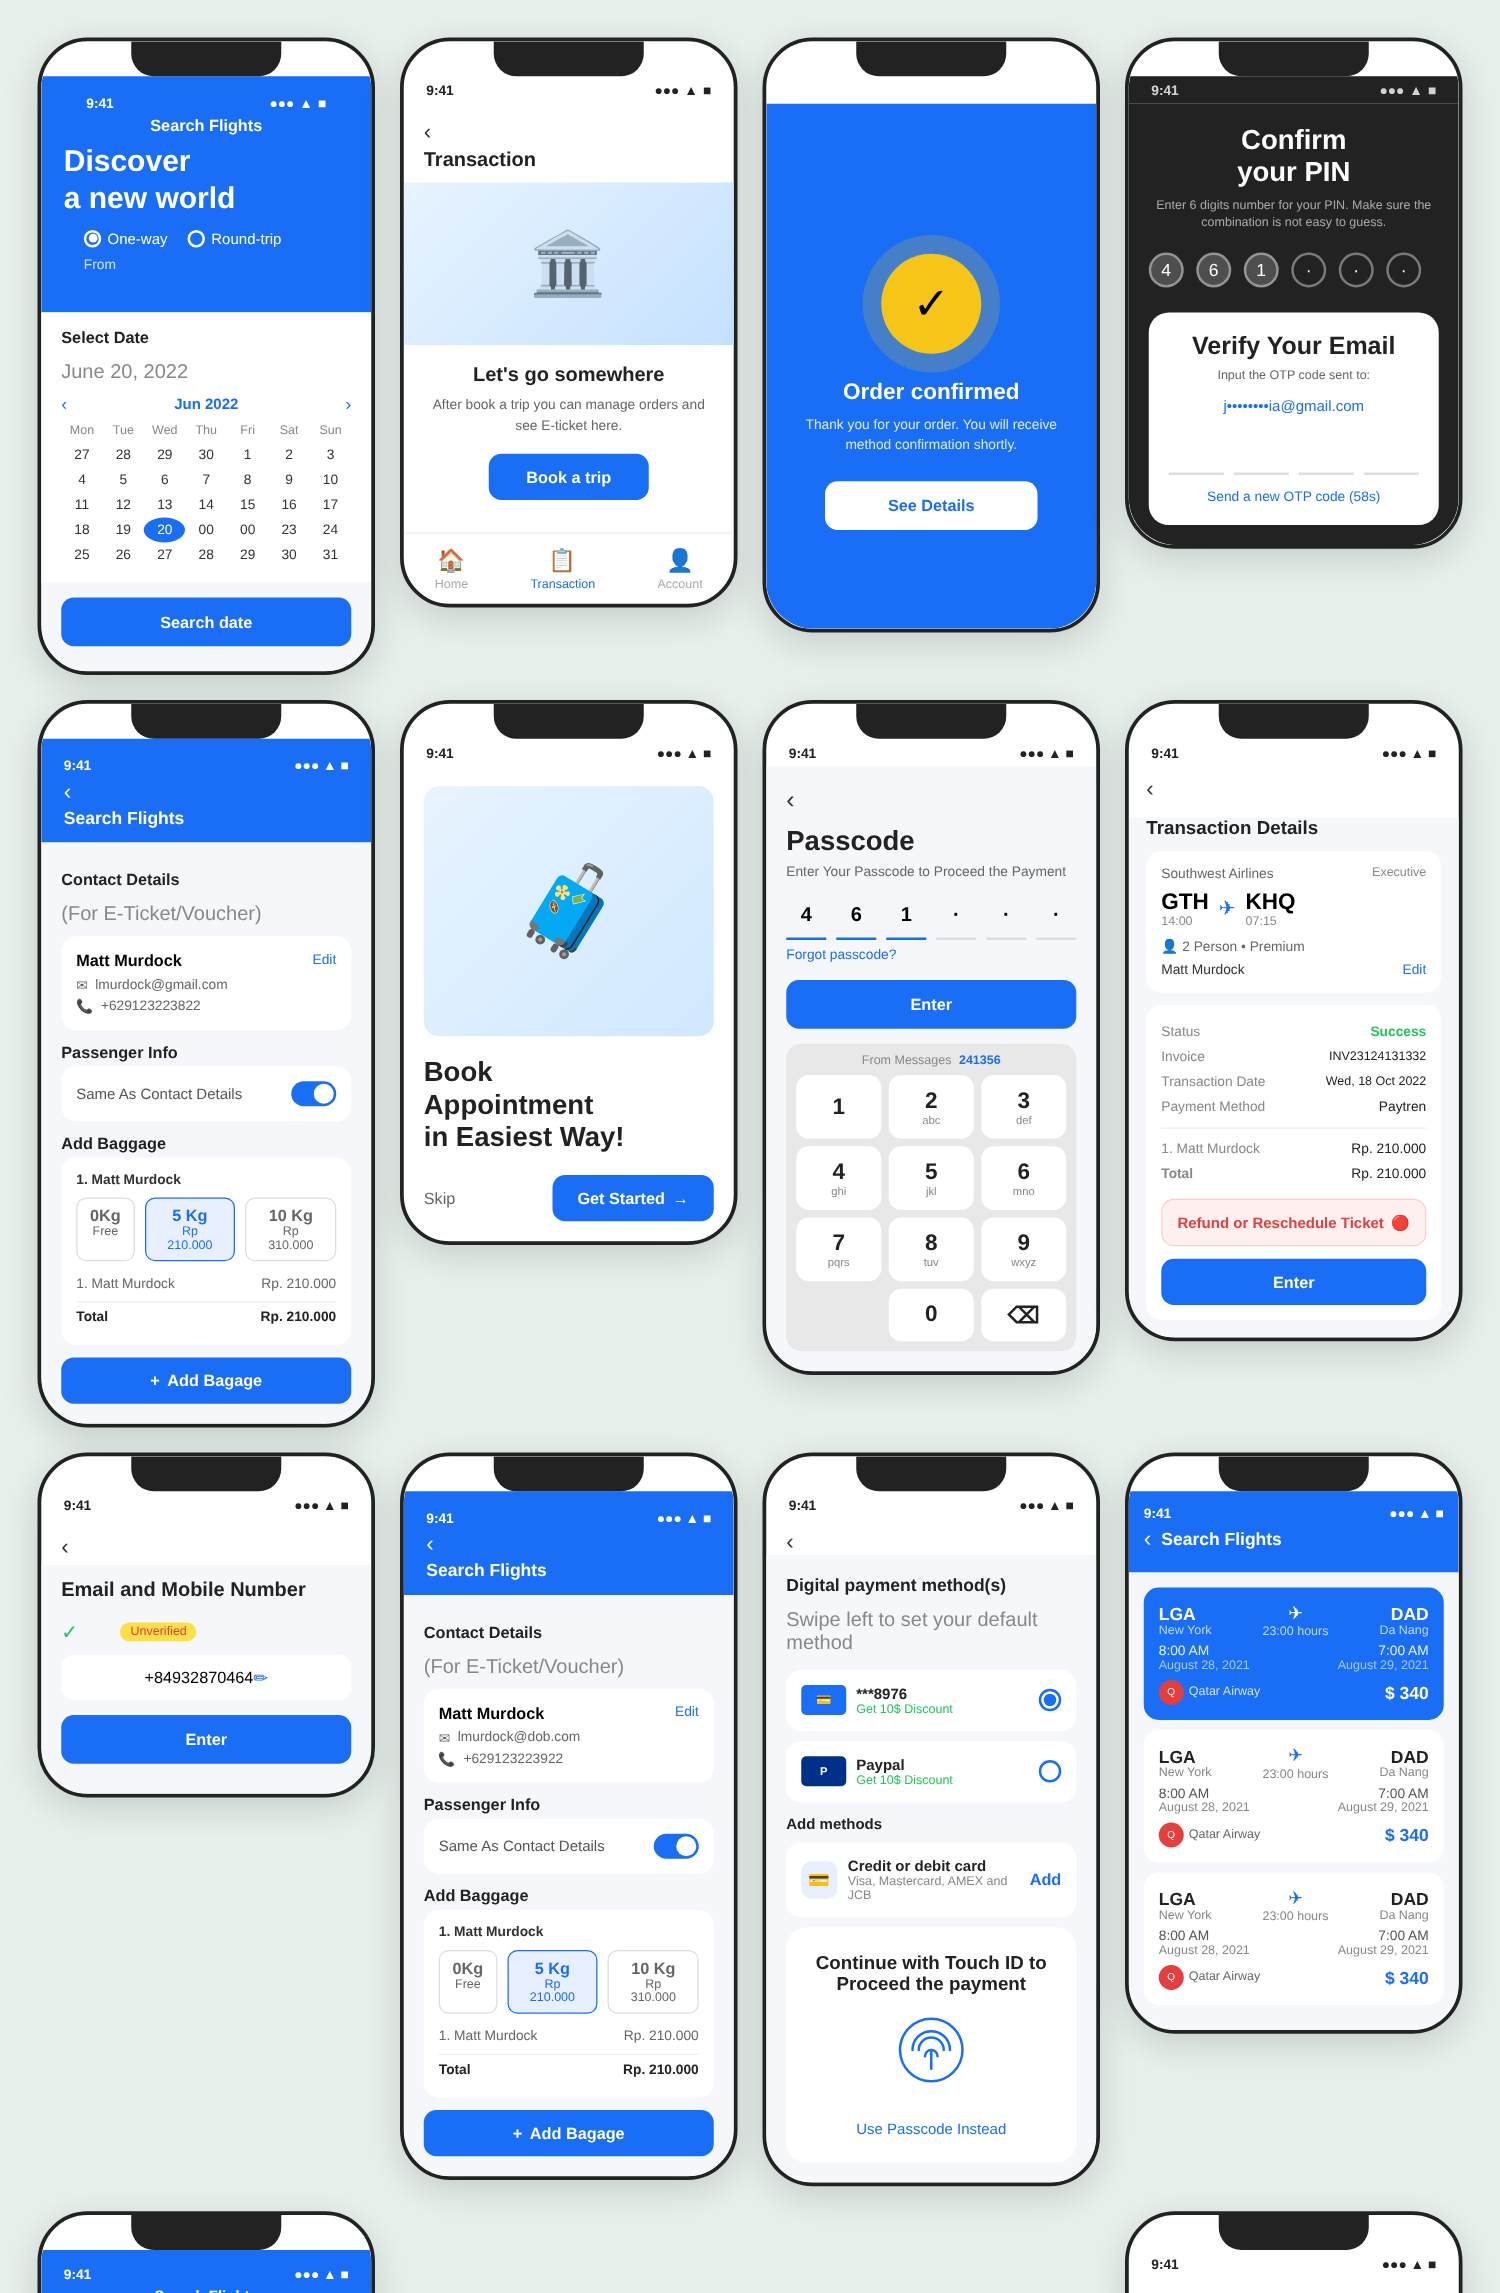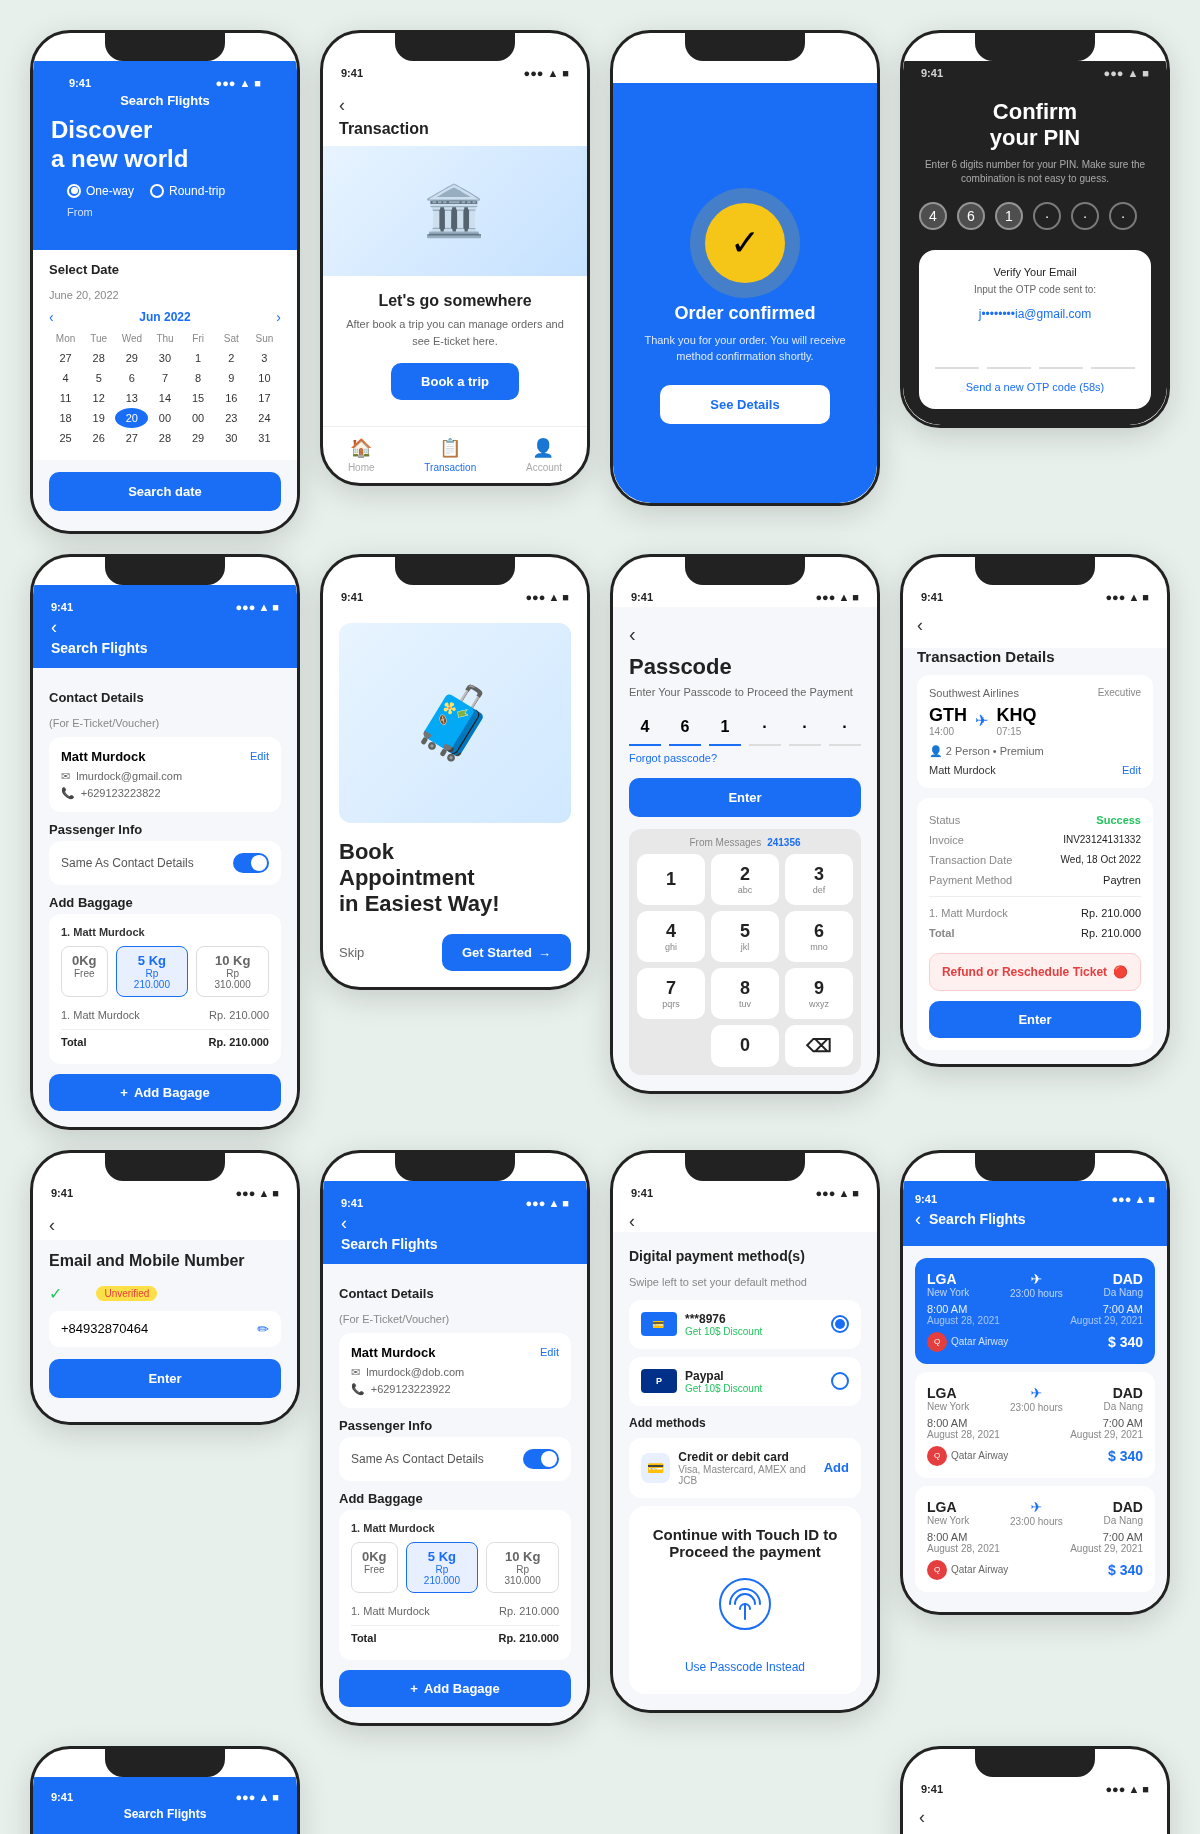--- a/index.html
+++ b/index.html
@@ -110,21 +110,21 @@
 
     
     .phone4 { grid-column: 4; grid-row: 1; }
     .phone4 .content { background: #222; color: white; padding: 16px; }
     .pin-title { font-size: 22px; font-weight: 700; color: white; line-height: 1.2; margin-bottom: 6px; }
     .pin-sub { font-size: 10px; color: rgba(255,255,255,0.6); margin-bottom: 16px; line-height: 1.4; }
     .pin-dots { display: flex; gap: 10px; margin-bottom: 20px; }
     .pin-dot { width: 28px; height: 28px; border-radius: 50%; border: 2px solid rgba(255,255,255,0.4); display: flex; align-items: center; justify-content: center; font-size: 14px; color: white; }
     .pin-dot.filled { background: rgba(255,255,255,0.2); }
     .verify-email-card { background: white; border-radius: 16px; padding: 16px; color: #222; }
-    .verify-title { font-size: 11px; font-weight: 400; margin-bottom: 6px; }
+    .verify-title { font-size: 20px; font-weight: 700; margin-bottom: 6px; }
     .verify-sub { font-size: 10px; color: #666; margin-bottom: 12px; }
     .otp-row { display: flex; gap: 8px; margin-bottom: 12px; }
     .otp-box { flex: 1; height: 36px; border-bottom: 2px solid #ddd; display: flex; align-items: center; justify-content: center; font-size: 13px; font-weight: 600; }
     .resend-link { font-size: 11px; color: #1a6ef5; }
 
     
     .phone5 { grid-column: 1; grid-row: 2; }
     .phone5 .content { padding: 0 16px 16px; background: #f5f7fa; }
     .section-title { font-size: 13px; font-weight: 700; color: #222; margin: 10px 0 4px; }
     .contact-card { background: white; border-radius: 12px; padding: 12px; margin-bottom: 10px; }
@@ -188,21 +188,21 @@
     .tx-divider { border: none; border-top: 1px solid #eee; margin: 6px 0; }
     .refund-btn { background: #fff0f0; border: 1px solid #ffcccc; border-radius: 10px; width: 100%; padding: 11px; font-size: 12px; font-weight: 600; color: #e53e3e; cursor: pointer; margin: 10px 0; display: flex; align-items: center; justify-content: center; gap: 6px; }
     .enter-btn2 { background: #1a6ef5; color: white; border: none; border-radius: 10px; width: 100%; padding: 11px; font-size: 13px; font-weight: 600; cursor: pointer; }
 
     
     .phone9 { grid-column: 1; grid-row: 3; }
     .phone9 .content { padding: 16px; background: #f5f7fa; }
     .email-title { font-size: 16px; font-weight: 700; color: #222; margin-bottom: 14px; }
     .unverified-row { display: flex; align-items: center; gap: 6px; margin-bottom: 8px; }
     .unverified-badge { font-size: 10px; color: #e53e3e; background: #fde047; border-radius: 20px; padding: 2px 8px; margin-left: 28px; }
-    .phone-input-row { display: flex; justify-content: space-between; align-items: center; background: white; border-radius: 10px; padding: 10px 12px; margin-bottom: 12px; font-size: 13px; }
+    .phone-input-row { display: flex; justify-content: center; align-items: center; background: white; border-radius: 10px; padding: 10px 12px; margin-bottom: 12px; font-size: 13px; }
     .edit-icon { color: #1a6ef5; font-size: 14px; }
     .email-section { margin-top: 10px; }
     .email-label { font-size: 12px; font-weight: 600; color: #222; margin-bottom: 4px; }
     .email-note { font-size: 10px; color: #888; line-height: 1.5; }
 
     
     .phone10 { grid-column: 2; grid-row: 3; }
 
     
     .phone11 { grid-column: 3; grid-row: 3; }
@@ -239,21 +239,21 @@
     .airline-logo { width: 20px; height: 20px; border-radius: 50%; background: #e53e3e; font-size: 8px; color: white; display: flex; align-items: center; justify-content: center; }
     .airline-name2 { font-size: 10px; color: #666; }
     .flight-price { font-size: 14px; font-weight: 700; color: #1a6ef5; }
     .first-result { background: #1a6ef5; }
     .first-result .flight-city { color: white; }
     .first-result .flight-times { color: rgba(255,255,255,0.9); }
     .first-result .flight-time-label { color: rgba(255,255,255,0.6); }
     .search-bar-row { background: #1a6ef5; padding: 8px 12px 12px; }
 
     
-    .small-grey { font-size: 11px; color: #888; margin-top: 12px; }
+    .small-grey { font-size: 16px; color: #888; margin-top: 12px; }
   </style>
 </head>
 <body>
 
 <div class="phone phone1">
   <div class="phone-inner">
     <div class="notch"></div>
     <div class="blue-header">
       <div class="status-bar white">
         <span>9:41</span>

